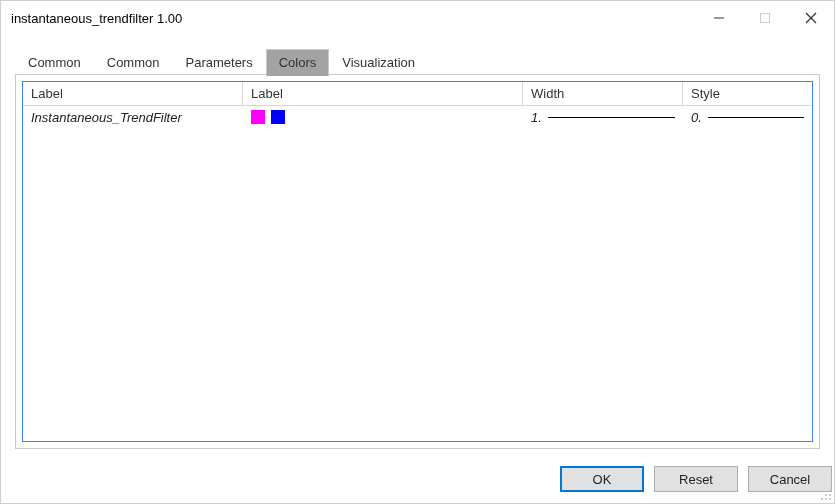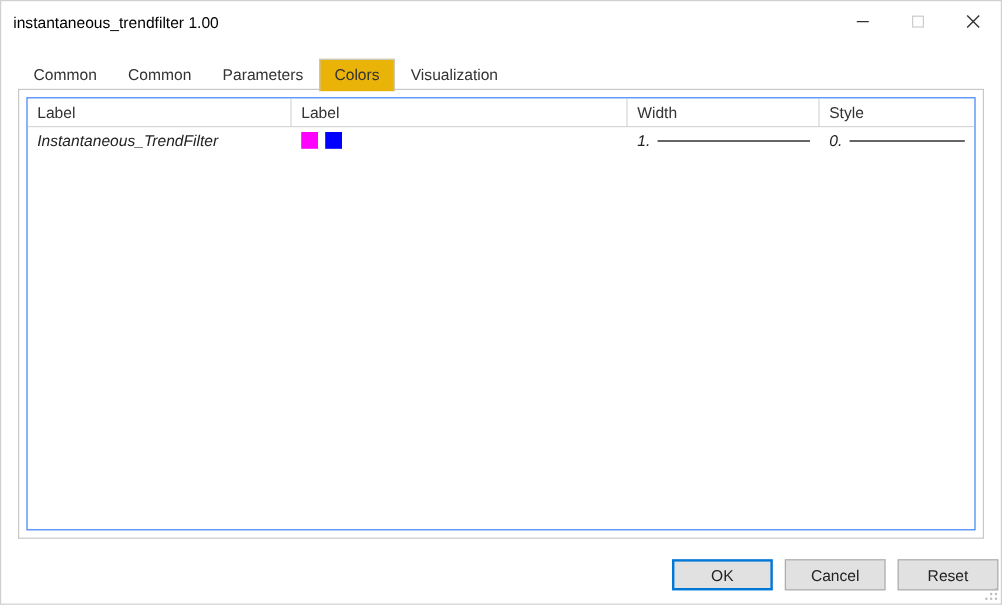--- a/index.html
+++ b/index.html
@@ -67,21 +67,21 @@
     font-size: 13px;
     color: #333;
     border: 1px solid transparent;
     border-bottom: none;
     background: #f4f4f4;
     background: transparent;
     cursor: default;
   }
   .tab.active {
     border-color: #c8c8c8;
-    background: #eab308;
+    background: #a3a3a3;
     position: relative;
     top: 1px;
     padding-bottom: 6px;
     text-align: center;
   }
   .tab-panel {
     flex: 1;
     border: 1px solid #c8c8c8;
     background: #fff;
     min-height: 0;
@@ -247,22 +247,22 @@
               </div>
             </div>
           </div>
         </div>
       </div>
     </div>
   </div>
 
   <div class="footer">
     <div class="btn primary">OK</div>
+    <div class="btn">Reset</div>
     <div class="btn">Cancel</div>
-    <div class="btn">Reset</div>
   </div>
 
   <div class="resize-grip">
     <svg width="14" height="14" viewBox="0 0 14 14">
       <circle cx="12" cy="4" r="1" fill="#bbb"></circle>
       <circle cx="8" cy="8" r="1" fill="#bbb"></circle>
         <circle cx="12" cy="8" r="1" fill="#bbb"></circle>
       <circle cx="4" cy="12" r="1" fill="#bbb"></circle>
         <circle cx="8" cy="12" r="1" fill="#bbb"></circle>
         <circle cx="12" cy="12" r="1" fill="#bbb"></circle>

